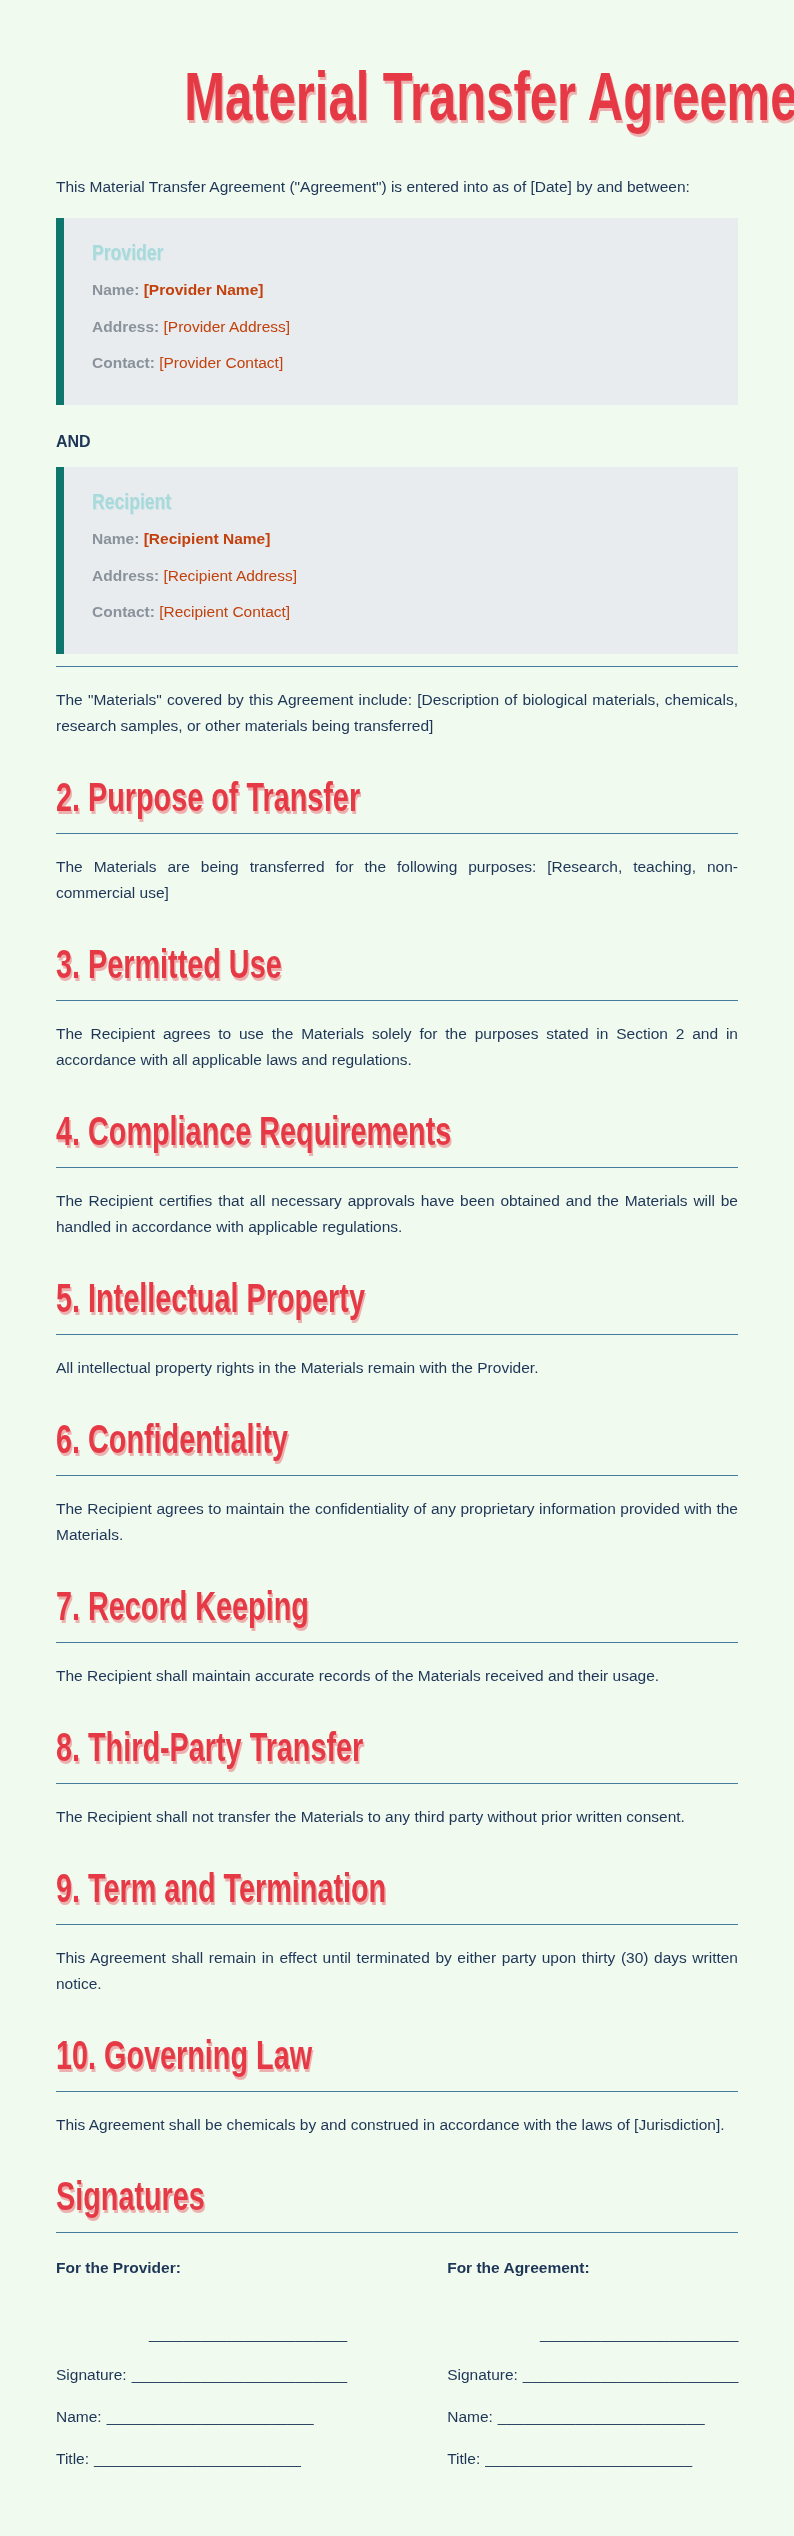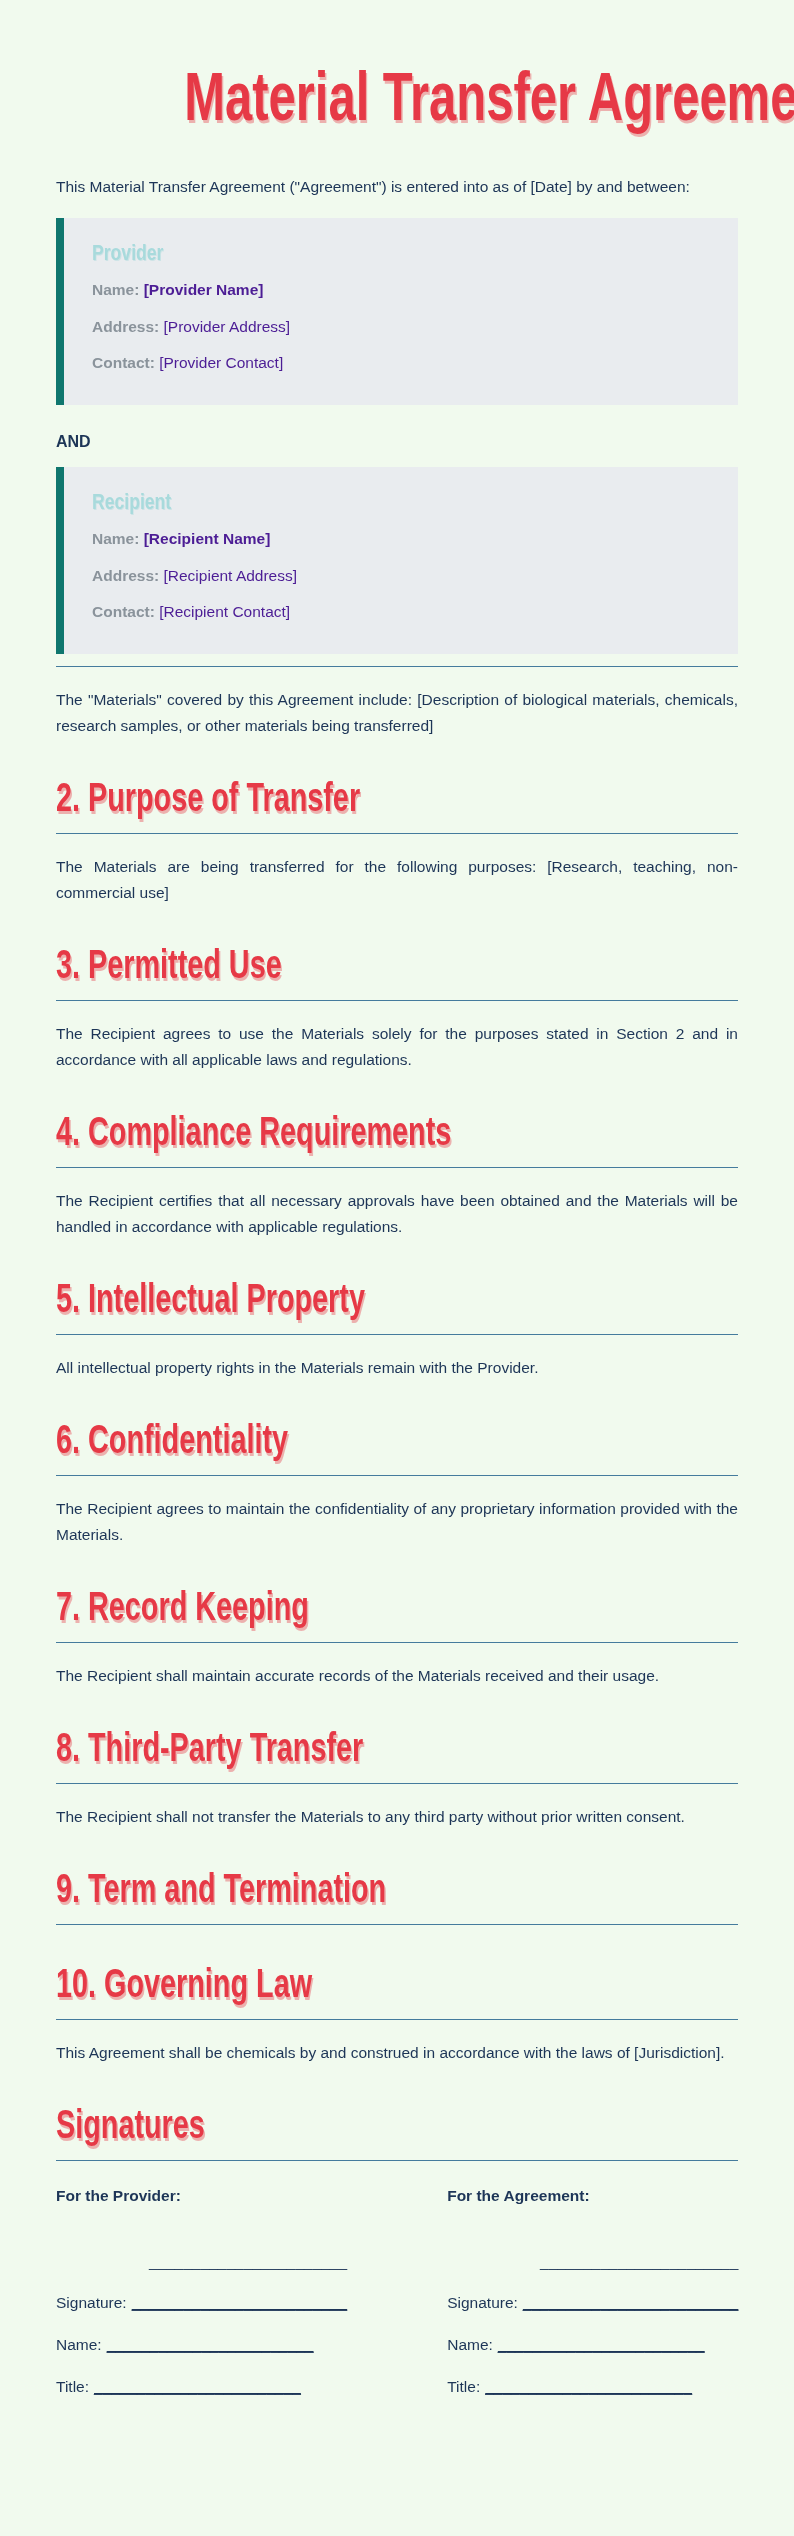--- a/index.html
+++ b/index.html
@@ -60,21 +60,21 @@
   }
   .party-field {
     margin: 14px 0 0 0;
     font-size: 15.5px;
     line-height: 1.45;
   }
   .field-label {
     color: #8a939b;
     font-weight: bold;
   }
-  .field-value { color: #4c1d95; text-align: center; }
+  .field-value { color: #c2410c; text-align: center; }
   .field-value.strong { font-weight: bold; }
   p.conjunction {
     font-weight: bold;
     font-size: 16px;
     margin: 28px 0 16px 0;
     text-align: left;
   }
   h2.section-heading {
     margin: 34px 0 0 0;
     color: #e63946;
@@ -105,21 +105,21 @@
     margin: 0;
     line-height: 1.4;
     white-space: nowrap;
   }
   .sig-party-label {
     font-weight: bold;
     margin: 4px 0 0 0 !important;
   }
   .sig-top-line { margin: 44px 0 0 0 !important; text-align: right; }
   .sig-row { margin: 20px 0 0 0 !important; }
-  .sig-line { margin-left: 5px; text-decoration: underline; }
+  .sig-line { margin-left: 5px; }
 </style>
 </head>
 <body>
 
 <div class="page">
 
   <h1 class="doc-title">
     <span class="squeeze">Material Transfer Agreement</span>
   </h1>
 
@@ -222,20 +222,21 @@
     </h2>
     <hr class="section-rule">
     <p class="body-text">The Recipient shall not transfer the Materials to any third party without prior written consent.</p>
   </section>
 
   <section>
     <h2 class="section-heading">
       <span class="squeeze">9. Term and Termination</span>
     </h2>
     <hr class="section-rule">
+    <p class="body-text">This Agreement shall remain in effect until terminated by either party upon thirty (30) days written notice.</p>
   </section>
 
   <section>
     <h2 class="section-heading">
       <span class="squeeze">10. Governing Law</span>
     </h2>
     <hr class="section-rule">
     <p class="body-text">This Agreement shall be chemicals by and construed in accordance with the laws of [Jurisdiction].</p>
   </section>
 

